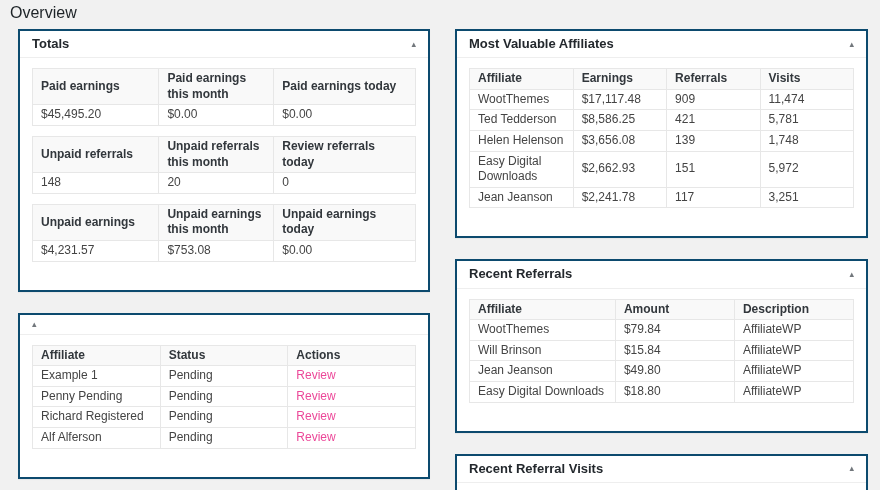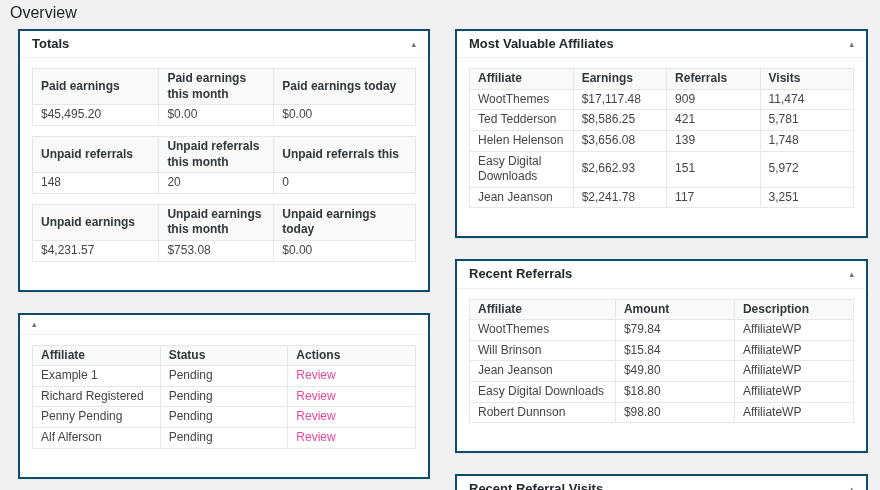--- a/index.html
+++ b/index.html
@@ -99,21 +99,21 @@
                 <td>$0.00</td>
                 <td>$0.00</td>
               </tr>
             </tbody>
           </table>
         <table class="widget-table t-totals">
             <thead>
               <tr>
                 <th>Unpaid referrals</th>
                 <th>Unpaid referrals this month</th>
-                <th>Unpaid referrals this</th>
+                <th>Review referrals today</th>
               </tr>
             </thead>
             <tbody>
               <tr>
                 <td>148</td>
                 <td>20</td>
                 <td>0</td>
               </tr>
             </tbody>
           </table>
@@ -149,26 +149,26 @@
                 <th>Actions</th>
               </tr>
             </thead>
             <tbody>
               <tr>
                 <td>Example 1</td>
                 <td>Pending</td>
                 <td><a href="#">Review</a></td>
               </tr>
               <tr>
+                <td>Penny Pending</td>
+                <td>Pending</td>
+                <td><a href="#">Review</a></td>
+              </tr>
+              <tr>
                 <td>Richard Registered</td>
-                <td>Pending</td>
-                <td><a href="#">Review</a></td>
-              </tr>
-              <tr>
-                <td>Penny Pending</td>
                 <td>Pending</td>
                 <td><a href="#">Review</a></td>
               </tr>
               <tr>
                 <td>Alf Alferson</td>
                 <td>Pending</td>
                 <td><a href="#">Review</a></td>
               </tr>
             </tbody>
           </table>
@@ -258,25 +258,20 @@
               <tr>
                 <td>Jean Jeanson</td>
                 <td>$49.80</td>
                 <td>AffiliateWP</td>
               </tr>
               <tr>
                 <td>Easy Digital Downloads</td>
                 <td>$18.80</td>
                 <td>AffiliateWP</td>
               </tr>
-              <tr>
-                <td>Robert Dunnson</td>
-                <td>$98.80</td>
-                <td>AffiliateWP</td>
-              </tr>
             </tbody>
           </table>
       </div>
     </section>
 
     <section class="postbox">
       <div class="postbox-header">
         <h2>Recent Referral Visits</h2>
         <button class="handlediv">▴</button>
       </div>

